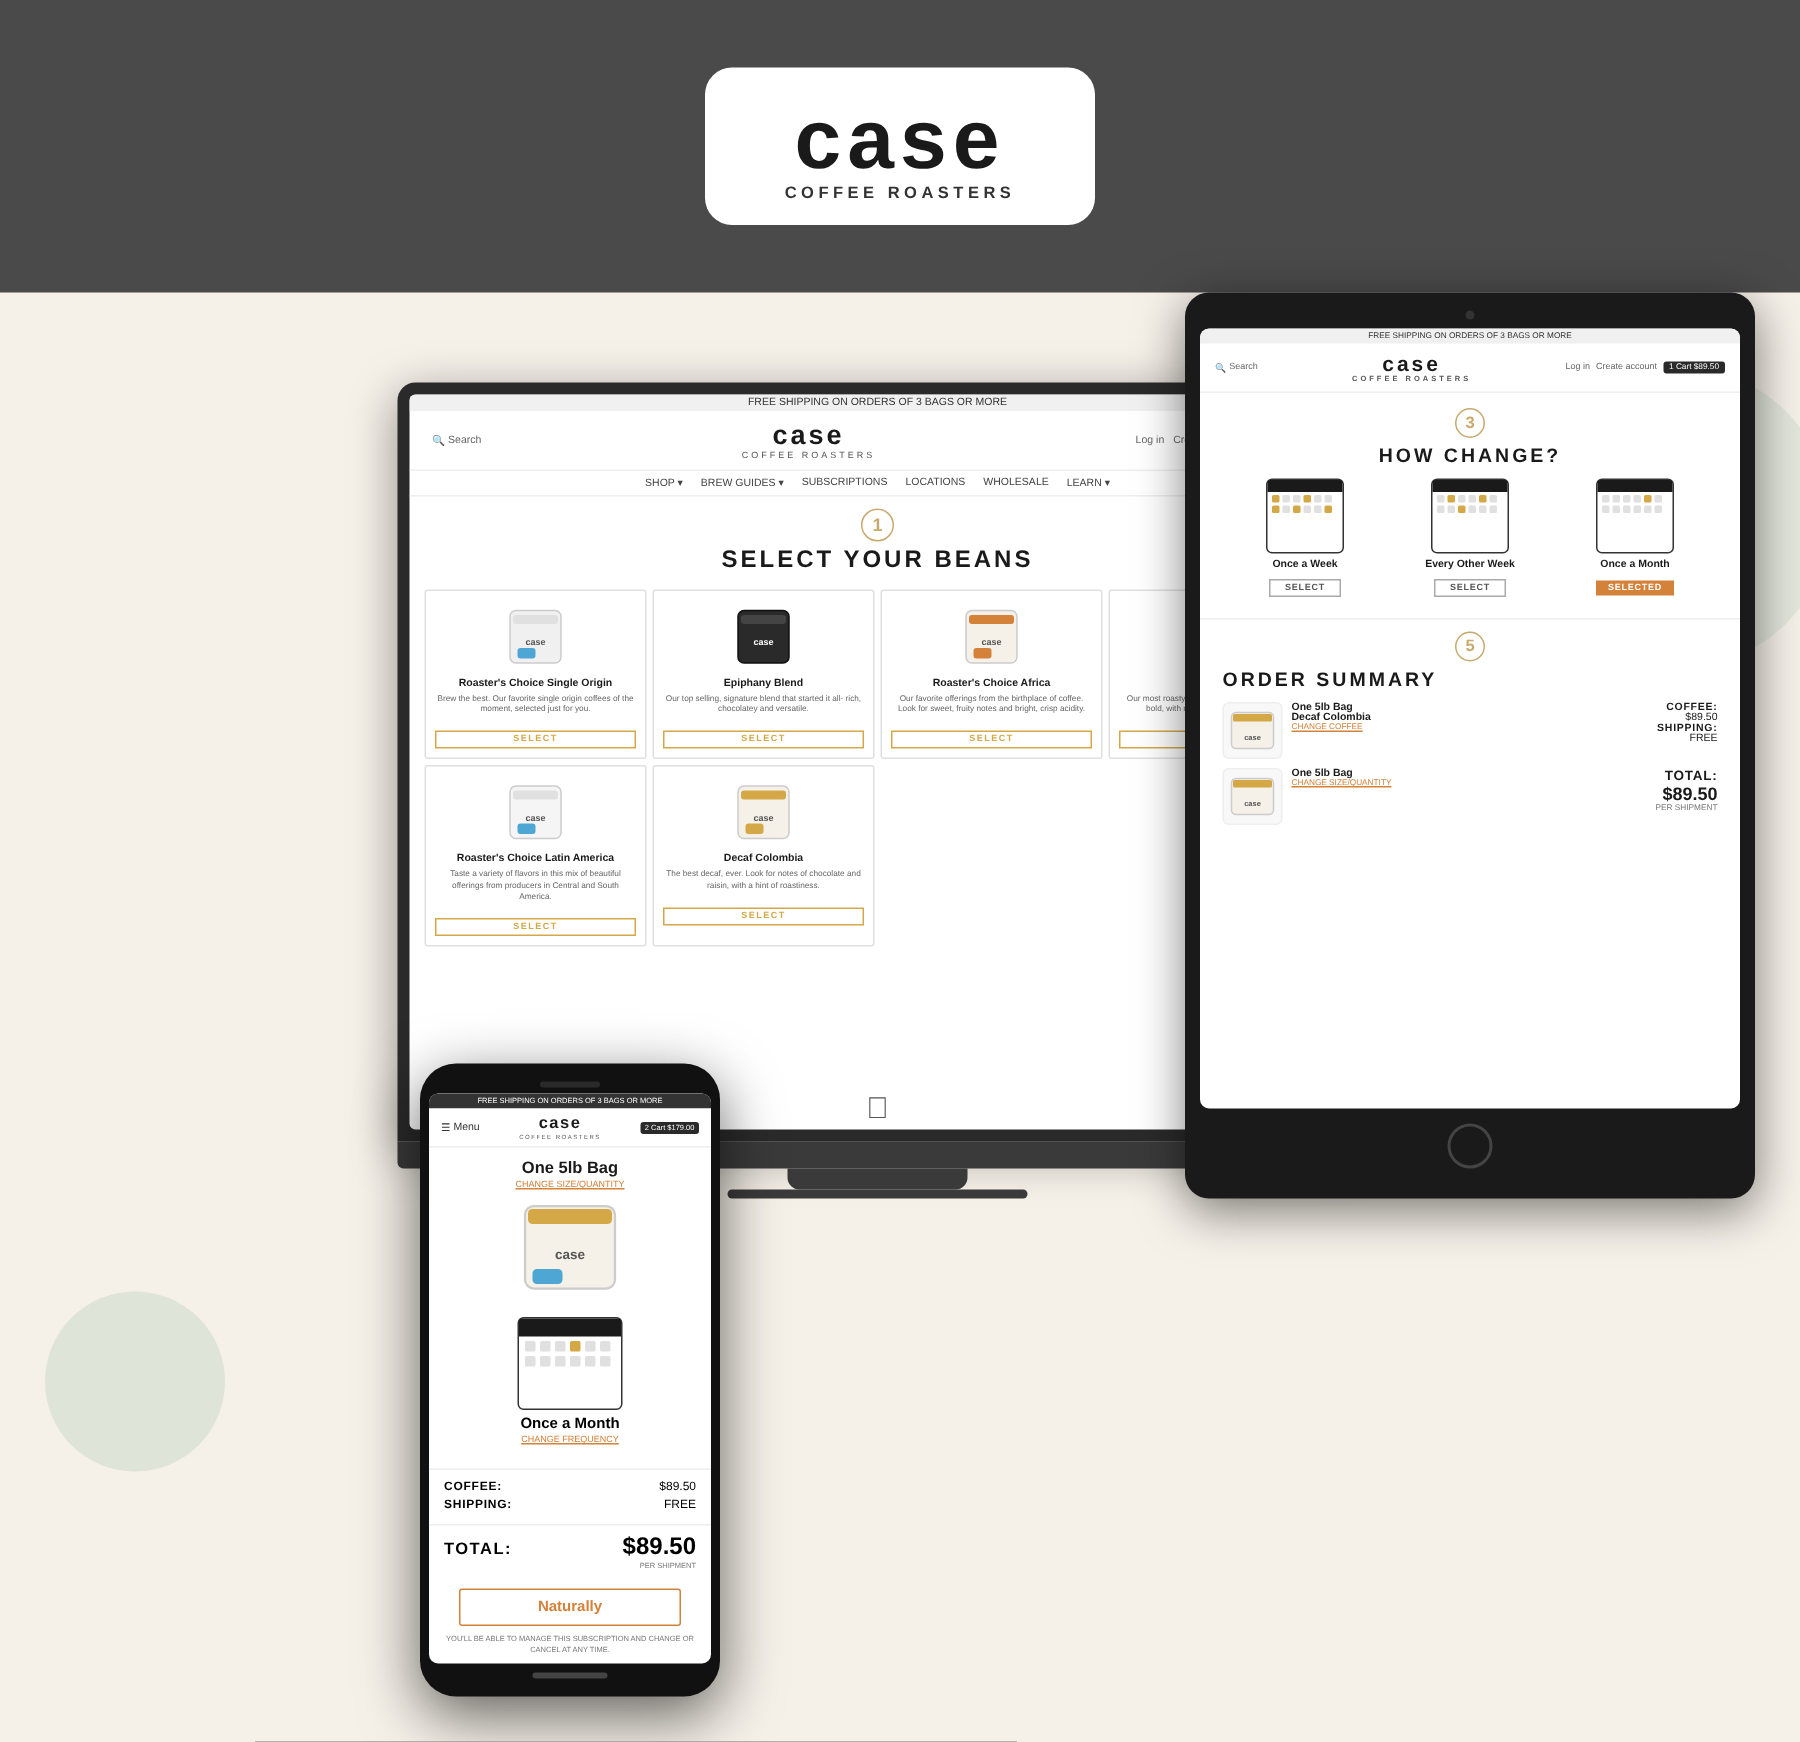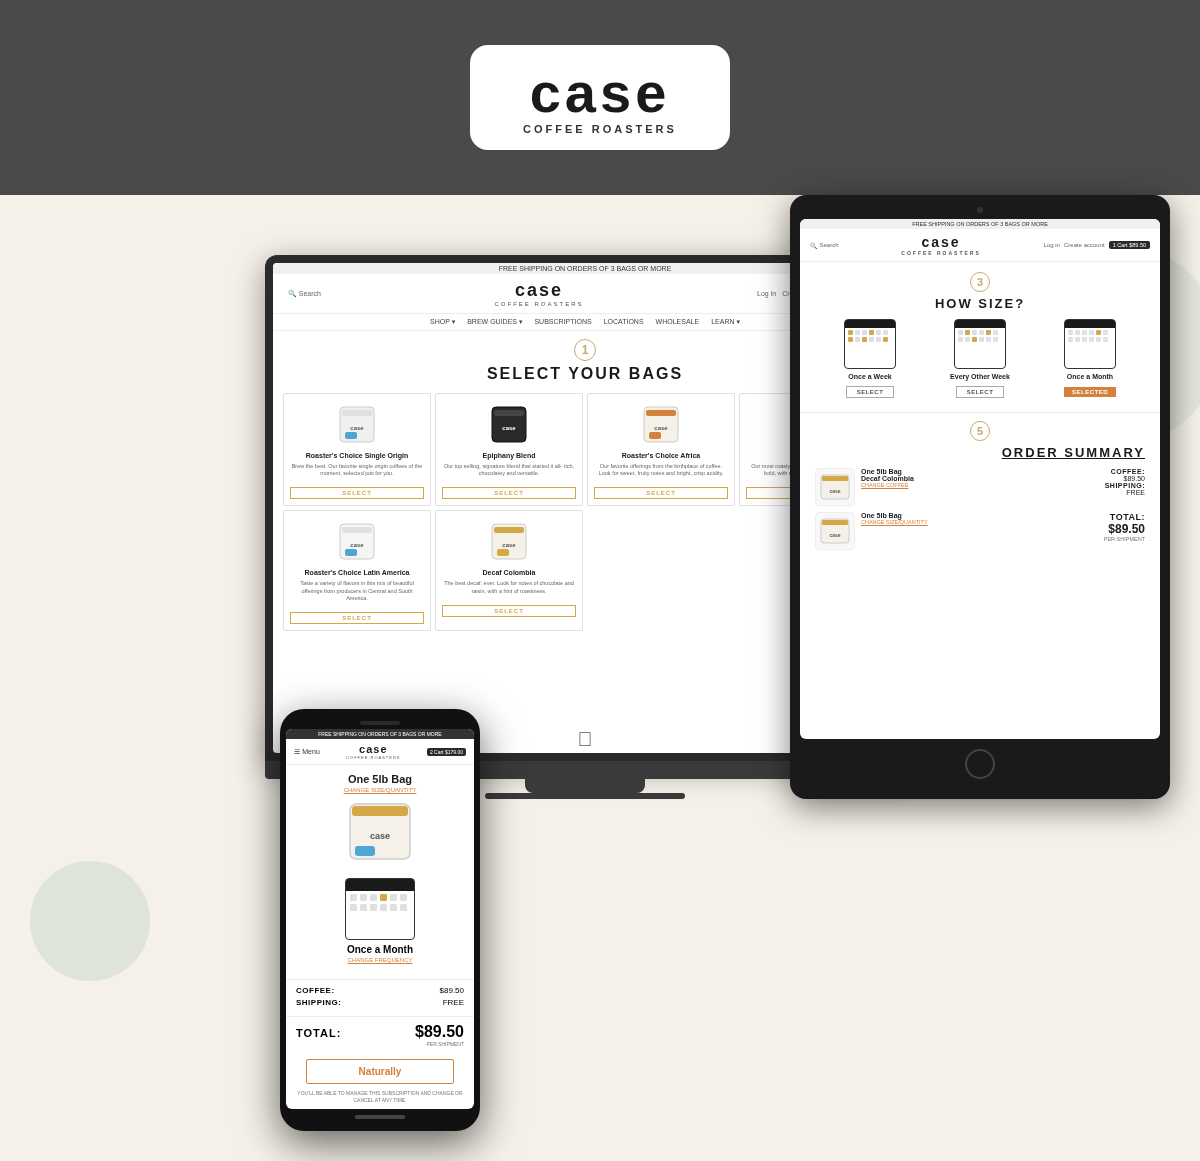--- a/index.html
+++ b/index.html
@@ -524,27 +524,26 @@
       border-radius: 50%;
       border: 1.5px solid #c8a96e;
       align-items: center;
       justify-content: center;
       color: #c8a96e;
       font-size: 11px;
       font-weight: bold;
     }
 
     .order-title {
-      text-align: right;
+      text-align: left;
       font-size: 13px;
       font-weight: 900;
       letter-spacing: 2px;
       margin-bottom: 8px;
       color: #1a1a1a;
-      text-decoration: underline;
     }
 
     .order-row {
       display: flex;
       justify-content: space-between;
       align-items: flex-start;
       margin-bottom: 6px;
     }
 
     .order-item-img {
@@ -828,21 +827,21 @@
           <span>BREW GUIDES ▾</span>
           <span>SUBSCRIPTIONS</span>
           <span>LOCATIONS</span>
           <span>WHOLESALE</span>
           <span>LEARN ▾</span>
         </div>
 
         <div class="step-number">
           <span class="step-circle">1</span>
         </div>
-        <div class="step-title">SELECT YOUR BAGS</div>
+        <div class="step-title">SELECT YOUR BEANS</div>
 
         <div class="products-grid">
 
           <div class="product-card">
             <div class="product-img">
               <svg width="50" height="45" viewBox="0 0 50 45">
                 <rect x="8" y="5" width="34" height="35" rx="4" fill="#f0f0f0" stroke="#ccc" stroke-width="1"></rect>
                 <rect x="10" y="8" width="30" height="6" rx="2" fill="#e0e0e0"></rect>
                 <text x="25" y="28" text-anchor="middle" font-size="6" fill="#555" font-weight="bold">case</text>
                 <rect x="13" y="30" width="12" height="7" rx="2" fill="#4da6d4"></rect>
@@ -956,21 +955,21 @@
             <span>Log in</span>
             <span>Create account</span>
             <span style="background:#2a2a2a;color:white;font-size:5.5px;padding:1px 4px;border-radius:2px;">1 Cart $89.50</span>
           </div>
         </div>
 
         <div class="tablet-step-section">
           <div class="tablet-step-num">
             <span class="tablet-step-circle">3</span>
           </div>
-          <div class="tablet-step-title">HOW SIZE?</div>
+          <div class="tablet-step-title">HOW CHANGE?</div>
 
           <div class="freq-options">
 
             <div class="freq-option">
               <div class="calendar-icon">
                 <div class="cal-header-strip"></div>
                 <div class="cal-dots">
                   <div class="cal-dot highlighted"></div>
                   <div class="cal-dot"></div>
                   <div class="cal-dot"></div>

